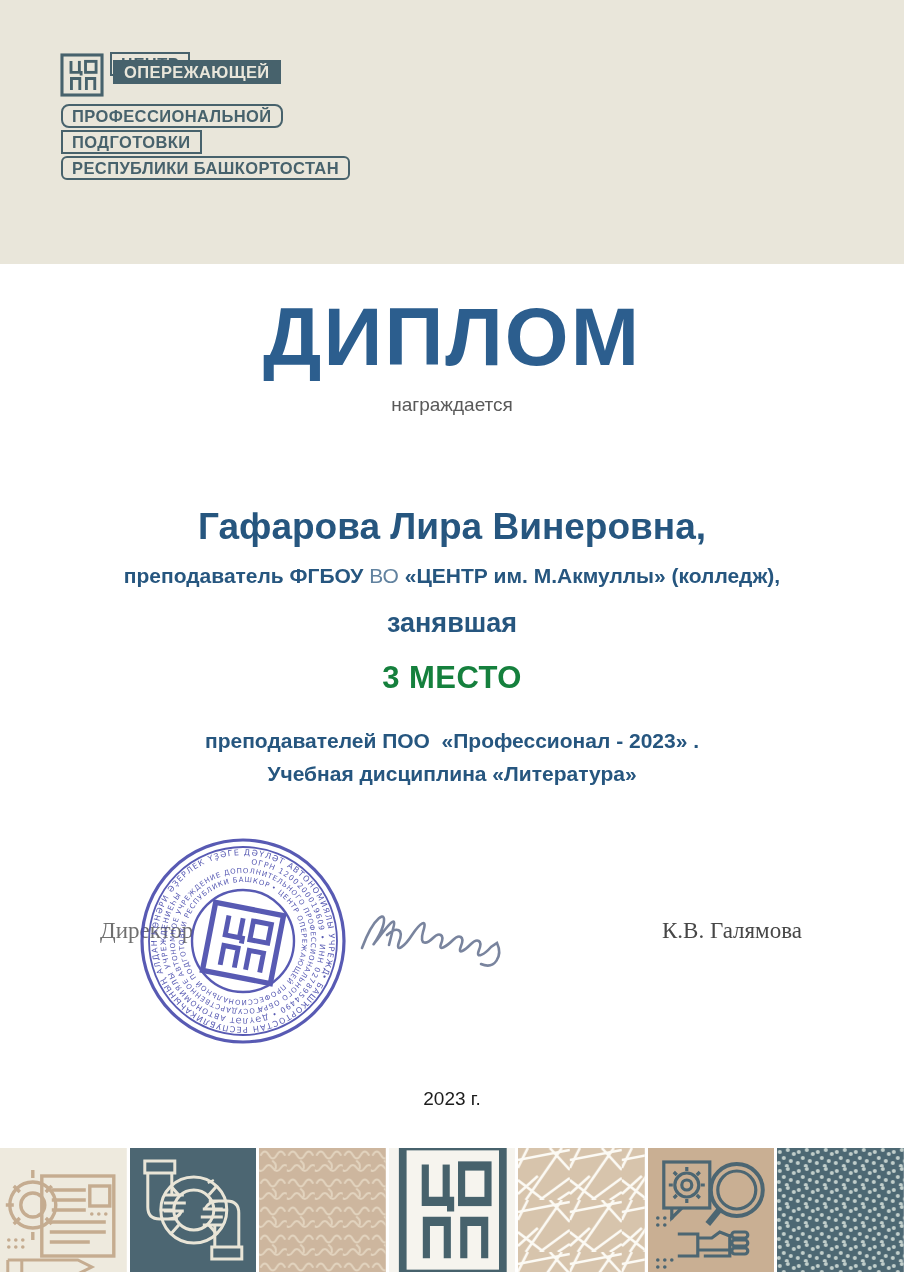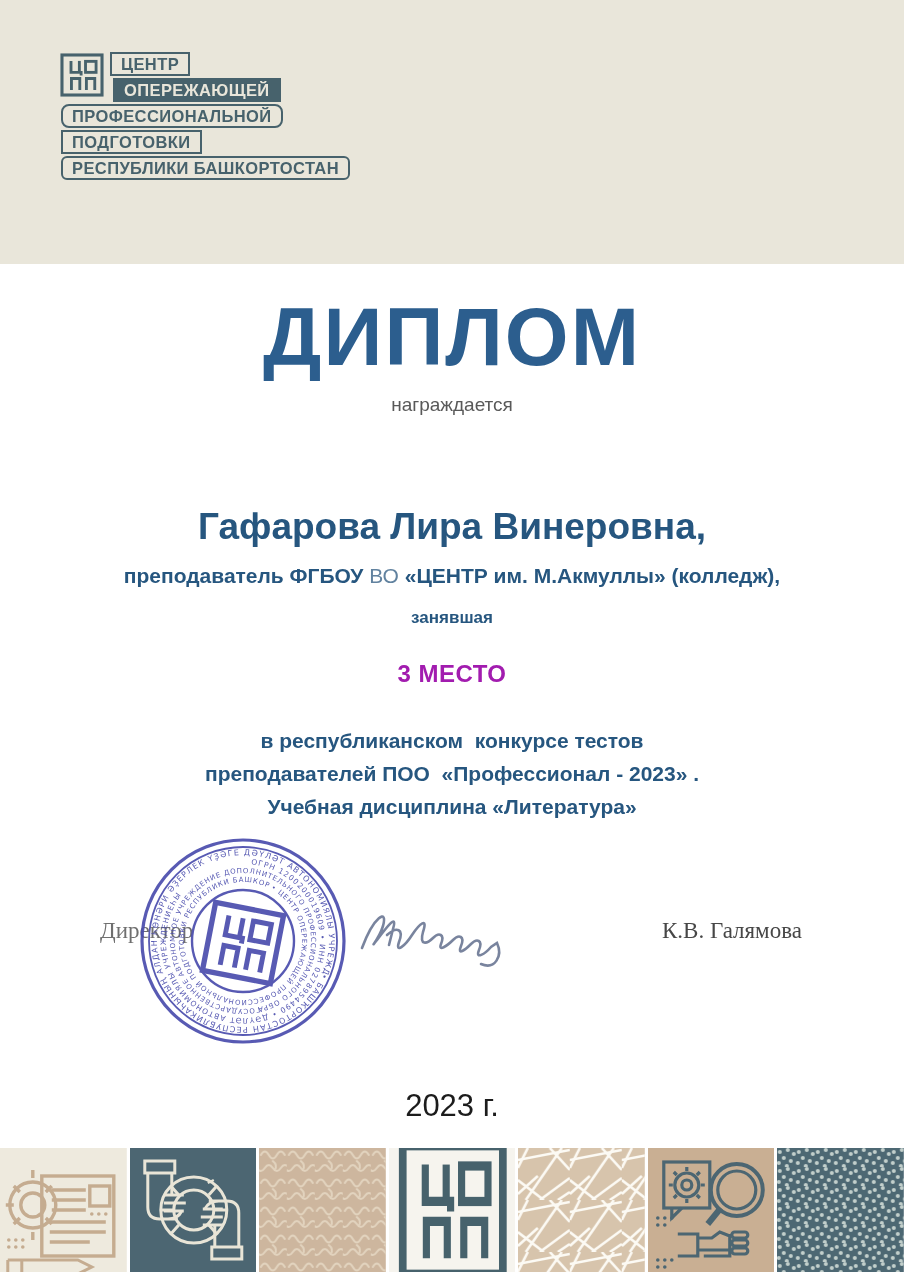--- a/index.html
+++ b/index.html
@@ -19,24 +19,24 @@
   }
   .logo-box.filled { background:#47626c; color:#e9e6da; border-color:#47626c; }
   .logo-glyph { position:absolute; left:60px; top:52px; }
   
   .centered { position:absolute; left:0; width:904px; text-align:center; }
   .title { top:290px; font-size:82px; font-weight:bold; color:#2c5e8e; letter-spacing:2px; }
   .subtitle { top:394px; font-size:19px; color:#595959; }
   .recipient { top:506px; font-size:37px; font-weight:bold; color:#26567f; }
   .affiliation { top:564px; font-size:21px; font-weight:bold; color:#26567f; }
   .affiliation .vo { font-weight:400; color:#61829f; }
-  .verb { top:608px; font-size:17px; font-weight:bold; color:#26567f; }
-  .place { top:660px; font-size:24px; font-weight:bold; color:#a21caf; letter-spacing:.5px; }
+  .verb { top:608px; font-size:27px; font-weight:bold; color:#26567f; }
+  .place { top:660px; font-size:31px; font-weight:bold; color:#15803d; letter-spacing:.5px; }
   .contest { top:724px; font-size:21px; font-weight:bold; color:#26567f; line-height:33px; }
-  .year { top:1088px; font-size:31px; color:#1c1c1c; }
+  .year { top:1088px; font-size:19px; color:#1c1c1c; }
   
   .role { position:absolute; left:100px; top:918px; font-family:"Liberation Serif", serif; font-size:23px; color:#6f6f6f;text-align:center; }
   .signer { position:absolute; left:662px; top:918px; font-family:"Liberation Serif", serif; font-size:23px; color:#474747; }
   .stamp { position:absolute; left:136px; top:834px; opacity:.92; }
   .stamp text { font-family:"DejaVu Sans", sans-serif; }
   .signature { position:absolute; left:352px; top:888px; }
   
   .footer { position:absolute; left:0; top:1148px; width:904px; height:124px; display:flex; gap:3px; }
   .tile { flex:1 1 0; height:124px; overflow:hidden; }
   .tile svg { display:block; width:100%; height:100%; }
@@ -59,35 +59,34 @@
 </svg>
 
 <div class="page">
 
   <div class="header-band">
     <div class="logo">
       <svg class="logo-glyph" width="44" height="46" viewBox="0 0 100 100" style="color:#47626c">
         <use href="#glyph"></use>
       </svg>
       <div class="logo-box" style="left:110px; top:52px;"><span>ЦЕНТР</span></div>
-      <div class="logo-box filled" style="left:113px; top:78px;"><span>ОПЕРЕЖАЮЩЕЙ</span></div>
+      <div class="logo-box filled" style="left:113px; top:60px;"><span>ОПЕРЕЖАЮЩЕЙ</span></div>
       <div class="logo-box" style="left:61px; top:104px;border-radius:8px;"><span>ПРОФЕССИОНАЛЬНОЙ</span></div>
       <div class="logo-box" style="left:61px; top:130px;"><span>ПОДГОТОВКИ</span></div>
       <div class="logo-box" style="left:61px; top:156px;border-radius:6px;"><span>РЕСПУБЛИКИ БАШКОРТОСТАН</span></div>
     </div>
   </div>
 
   <div class="centered title">ДИПЛОМ</div>
   <div class="centered subtitle">награждается</div>
   <div class="centered recipient">Гафарова Лира Винеровна,</div>
   <div class="centered affiliation"><span>преподаватель ФГБОУ </span><span class="vo">ВО</span><span> «ЦЕНТР им. М.Акмуллы» (колледж),</span></div>
   <div class="centered verb">занявшая</div>
   <div class="centered place">3 МЕСТО</div>
   <div class="centered contest">
-    <div>в республиканском&nbsp; конкурсе тестов</div>
     <div>преподавателей ПОО&nbsp; «Профессионал - 2023» .</div>
     <div>Учебная дисциплина «Литература»</div>
   </div>
 
   <div class="role">Директор</div>
   <div class="signer">К.В. Галямова</div>
 
   <svg class="stamp" width="214" height="214" viewBox="0 0 214 214" style="color:#4a4dad">
     <defs>
       <path id="rp0" d="M107,107 m-86,0 a86,86 0 1,1 172,0 a86,86 0 1,1 -172,0"></path>

